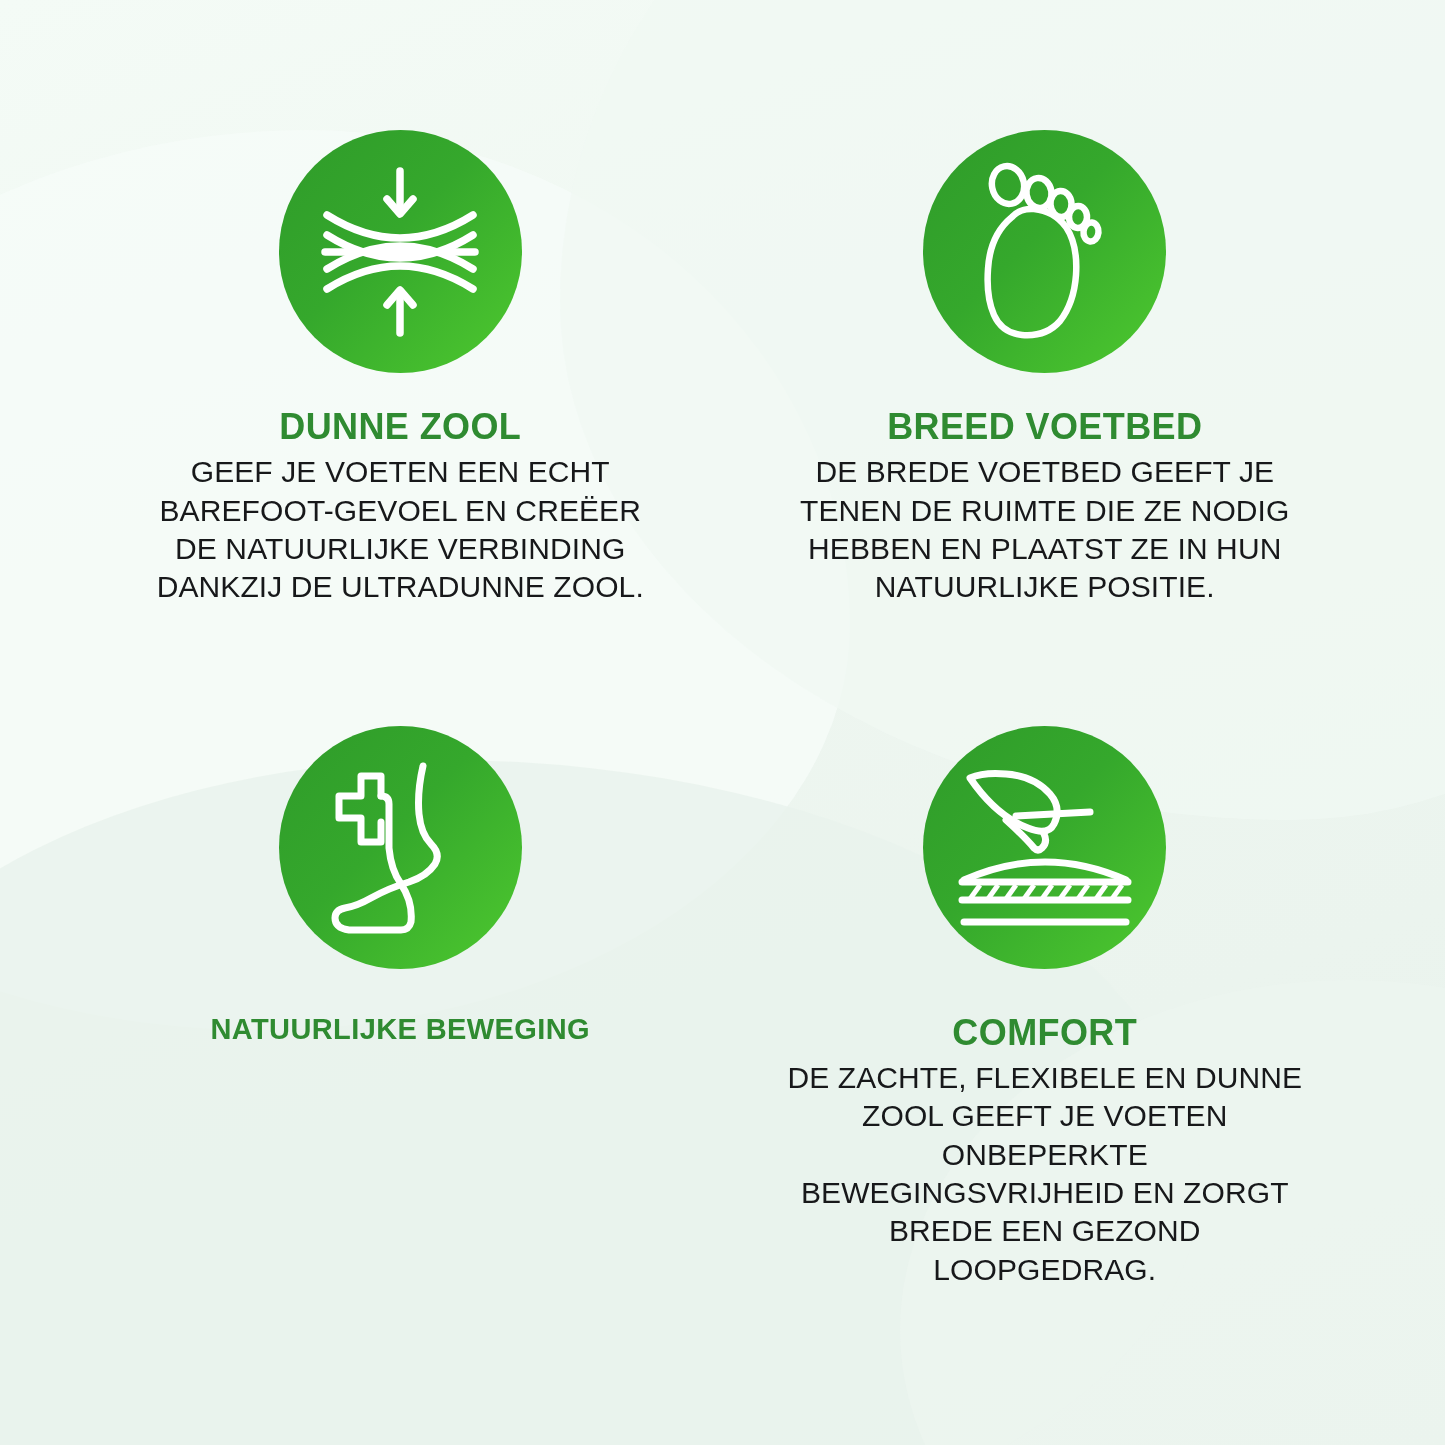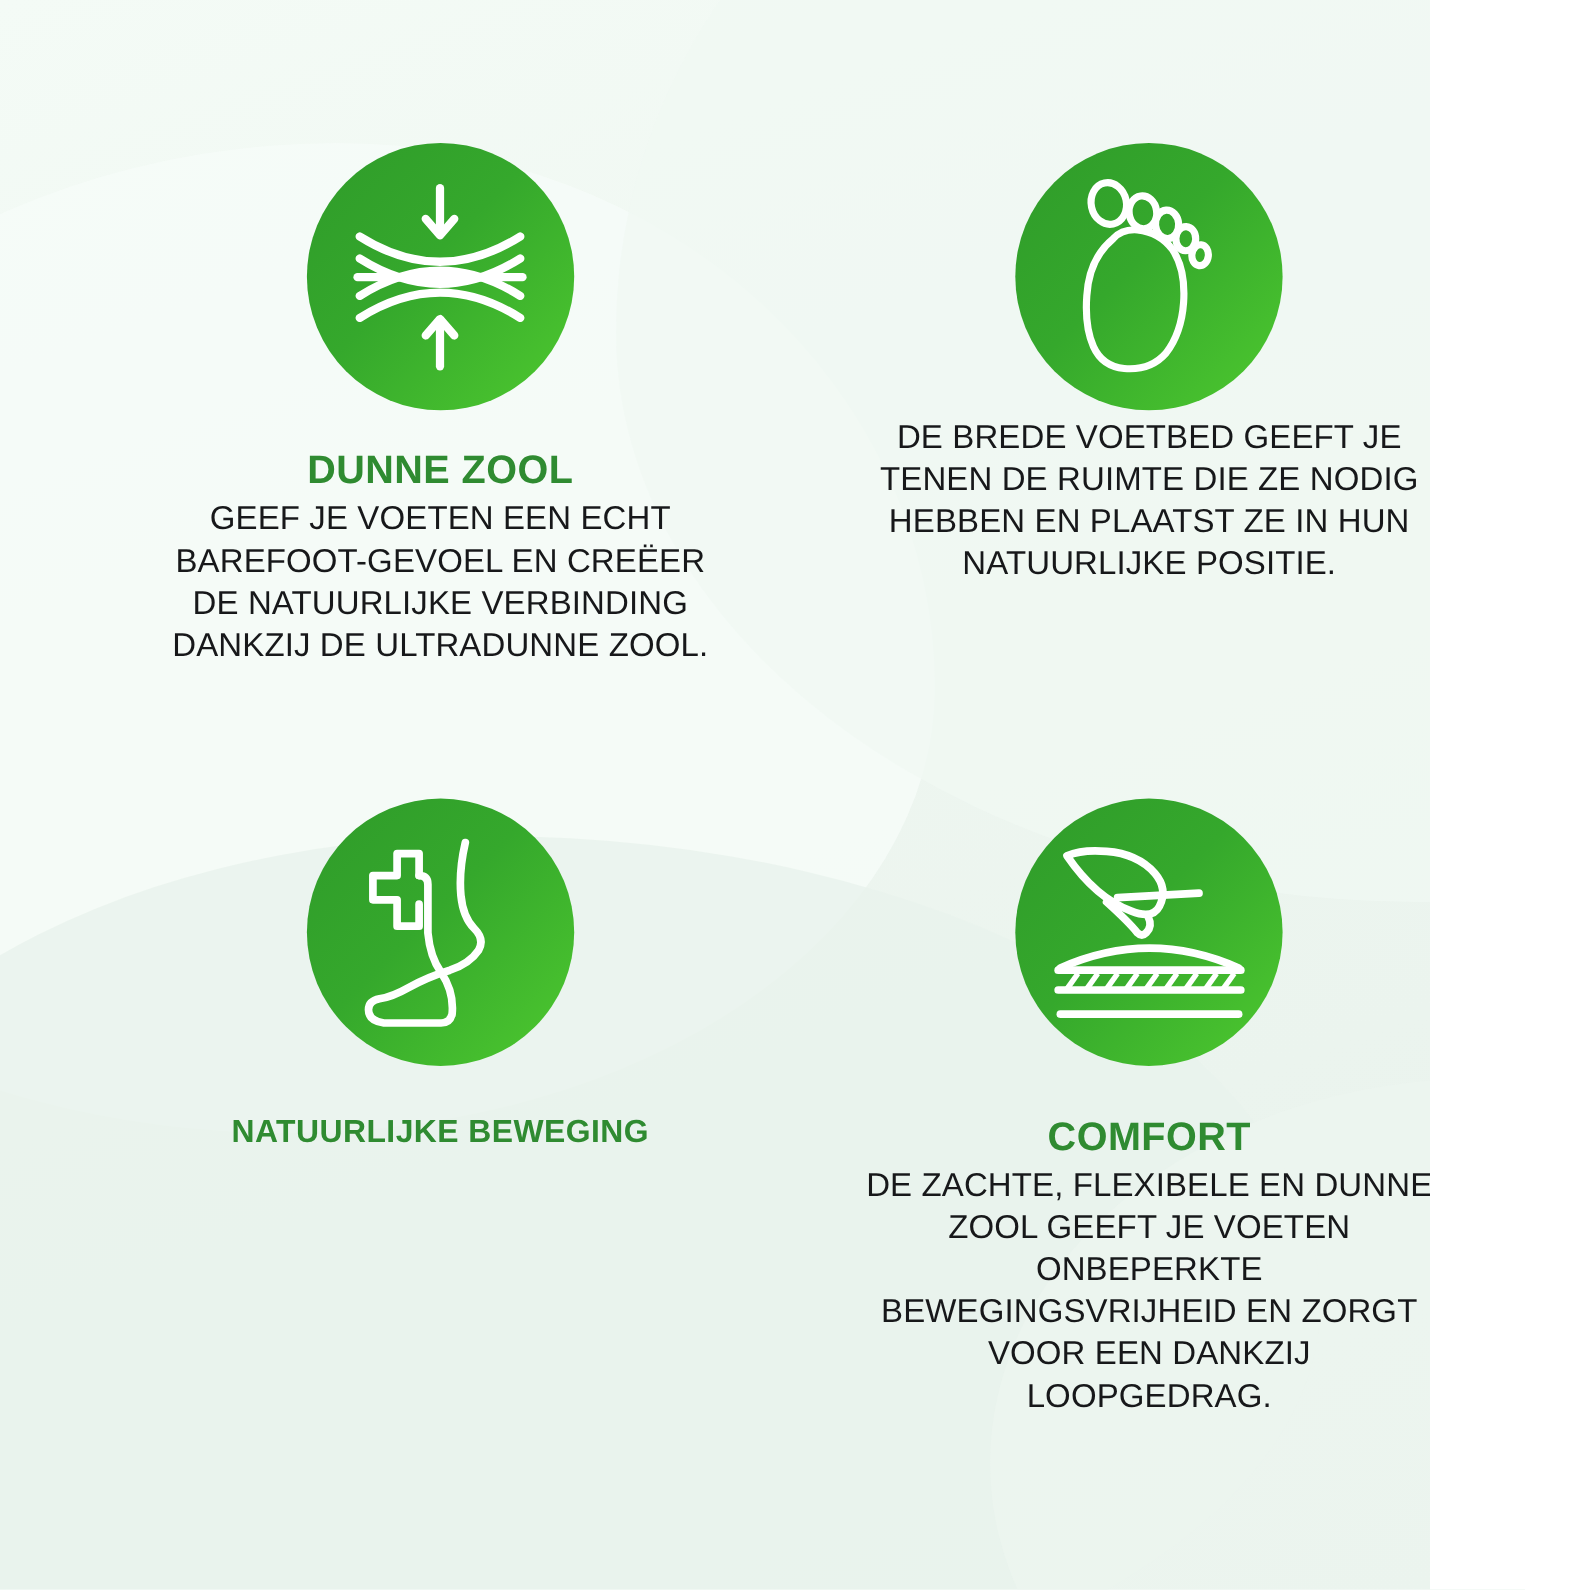--- a/index.html
+++ b/index.html
@@ -5,21 +5,21 @@
 <style>
   html, body {
     margin: 0;
     padding: 0;
   }
   body {
     font-family: "Liberation Sans", sans-serif;
   }
   #stage {
     position: relative;
-    width: 1300px;
+    width: 1445px;
     height: 1445px;
     overflow: hidden;
     background: linear-gradient(160deg, #f4fbf6 0%, #eef6f0 45%, #e8f2ec 100%);
   }
   
   .bg-blob {
     position: absolute;
     border-radius: 50%;
     pointer-events: none;
   }
@@ -168,20 +168,21 @@
             <path d="M62 60 Q40 78 38 112 Q36 140 44 158 Q52 176 72 178 Q96 180 110 164 Q124 146 126 118 Q128 88 116 70 Q104 54 84 52 Q70 51 62 60 Z"></path>
 
             <ellipse cx="58" cy="28" rx="16" ry="19" transform="rotate(-12 58 28)"></ellipse>
             <ellipse cx="89" cy="36" rx="12.5" ry="15" transform="rotate(-8 89 36)"></ellipse>
             <ellipse cx="111" cy="47" rx="10.5" ry="13" transform="rotate(-4 111 47)"></ellipse>
             <ellipse cx="128" cy="60" rx="9" ry="11" transform="rotate(2 128 60)"></ellipse>
             <ellipse cx="141" cy="75" rx="7.5" ry="9.5" transform="rotate(6 141 75)"></ellipse>
           </g>
         </svg>
       </div>
+      <div class="card-title">BREED VOETBED</div>
       <div class="card-body">DE BREDE VOETBED GEEFT JE TENEN DE RUIMTE DIE ZE NODIG HEBBEN EN PLAATST ZE IN HUN NATUURLIJKE POSITIE.</div>
     </div>
 
     <div class="card r2 r2c1">
       <div class="icon-circle">
         <svg width="190" height="190" viewBox="0 0 190 190" aria-hidden="true">
           <g fill="none" stroke="#ffffff" stroke-width="7" stroke-linecap="round" stroke-linejoin="round">
 
             <path d="M118 14 Q112 40 114 62 Q116 82 126 92 Q136 102 130 112 Q122 124 104 130 Q84 136 66 146 Q52 154 40 156 Q30 158 30 166 Q30 176 44 178 L96 178 Q104 178 106 170 Q108 150 96 132"></path>
             <path d="M96 132 Q86 118 84 96 L84 52 Q84 44 76 44"></path>
@@ -217,17 +218,17 @@
             <line x1="74" y1="147" x2="84" y2="133"></line>
             <line x1="92" y1="147" x2="102" y2="133"></line>
             <line x1="110" y1="147" x2="120" y2="133"></line>
             <line x1="128" y1="147" x2="138" y2="133"></line>
             <line x1="146" y1="147" x2="156" y2="133"></line>
             <line x1="162" y1="147" x2="172" y2="133"></line>
           </g>
         </svg>
       </div>
       <div class="card-title">COMFORT</div>
-      <div class="card-body">DE ZACHTE, FLEXIBELE EN DUNNE ZOOL GEEFT JE VOETEN ONBEPERKTE BEWEGINGSVRIJHEID EN ZORGT VOOR EEN DANKZIJ LOOPGEDRAG.</div>
+      <div class="card-body">DE ZACHTE, FLEXIBELE EN DUNNE ZOOL GEEFT JE VOETEN ONBEPERKTE BEWEGINGSVRIJHEID EN ZORGT BREDE EEN GEZOND LOOPGEDRAG.</div>
     </div>
 
   </div>
 </div>
 
 </body></html>

